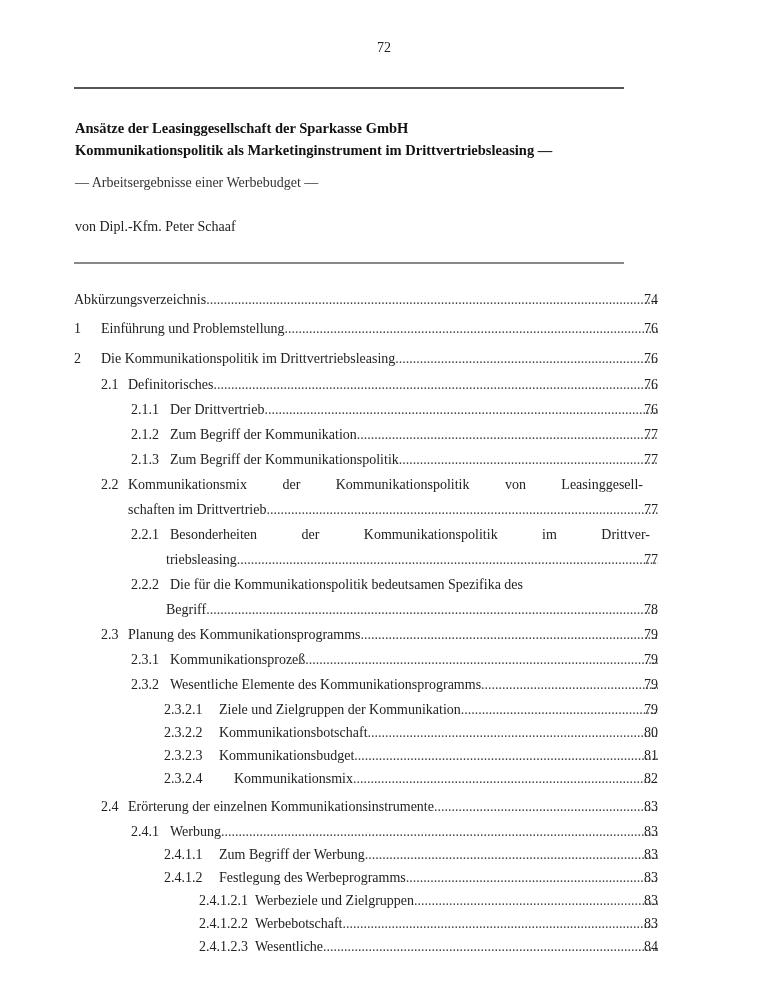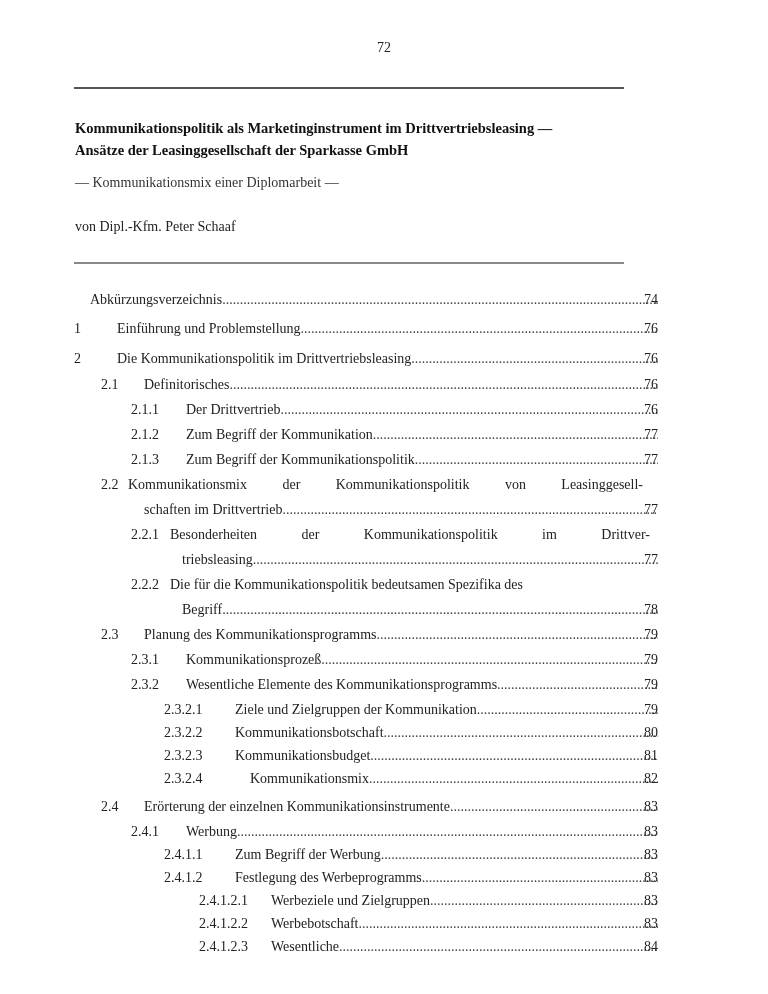--- a/index.html
+++ b/index.html
@@ -28,21 +28,21 @@
     }
     .toc {
       position: absolute; top: 0; left: 0; width: 768px;
     }
     .toc-entry {
       position: absolute; left: 0; right: 0; font-size: 14px; color: #222;
       height: 20px; line-height: 20px;
     }
     .toc-entry .num { position: absolute; white-space: nowrap; }
     .toc-entry .title-wrap {
-      position: absolute; right: 110px; display: flex; white-space: nowrap; margin-left: 16px;
+      position: absolute; right: 110px; display: flex; white-space: nowrap;
     }
     .toc-entry .title { flex: 0 0 auto; }
     .toc-entry .leader {
       flex: 1 1 auto; overflow: hidden; white-space: nowrap; color: #444;
     }
     .toc-entry .leader::after {
       content: "........................................................................................................................................................................................................";
     }
     .toc-entry .page {
       position: absolute; left: 658px; transform: translateX(-100%);
@@ -51,24 +51,24 @@
     .toc-entry .just { text-align: justify; text-align-last: justify; }
     .toc-line-plain { position: absolute; white-space: nowrap; font-size: 14px; line-height: 20px; color:#222; }
   </style>
 </head>
 <body>
 
 <div class="page-number">72</div>
 <div class="rule top"></div>
 
 <div class="article-title">
+  <div>Ansätze der Leasinggesellschaft der Sparkasse GmbH</div>
   <div>Kommunikationspolitik als Marketinginstrument im Drittvertriebsleasing —</div>
-  <div>Ansätze der Leasinggesellschaft der Sparkasse GmbH</div>
 </div>
-<div class="subtitle">— Kommunikationsmix einer Diplomarbeit —</div>
+<div class="subtitle">— Arbeitsergebnisse einer Werbebudget —</div>
 <div class="author">von Dipl.-Kfm. Peter Schaaf</div>
 <div class="rule bottom"></div>
 
 <div class="toc">
 
   <div class="toc-entry" style="top:290px">
     <div class="title-wrap" style="left:74px">
         <span class="title">Abkürzungsverzeichnis</span>
         <span class="leader"></span>
       </div>

